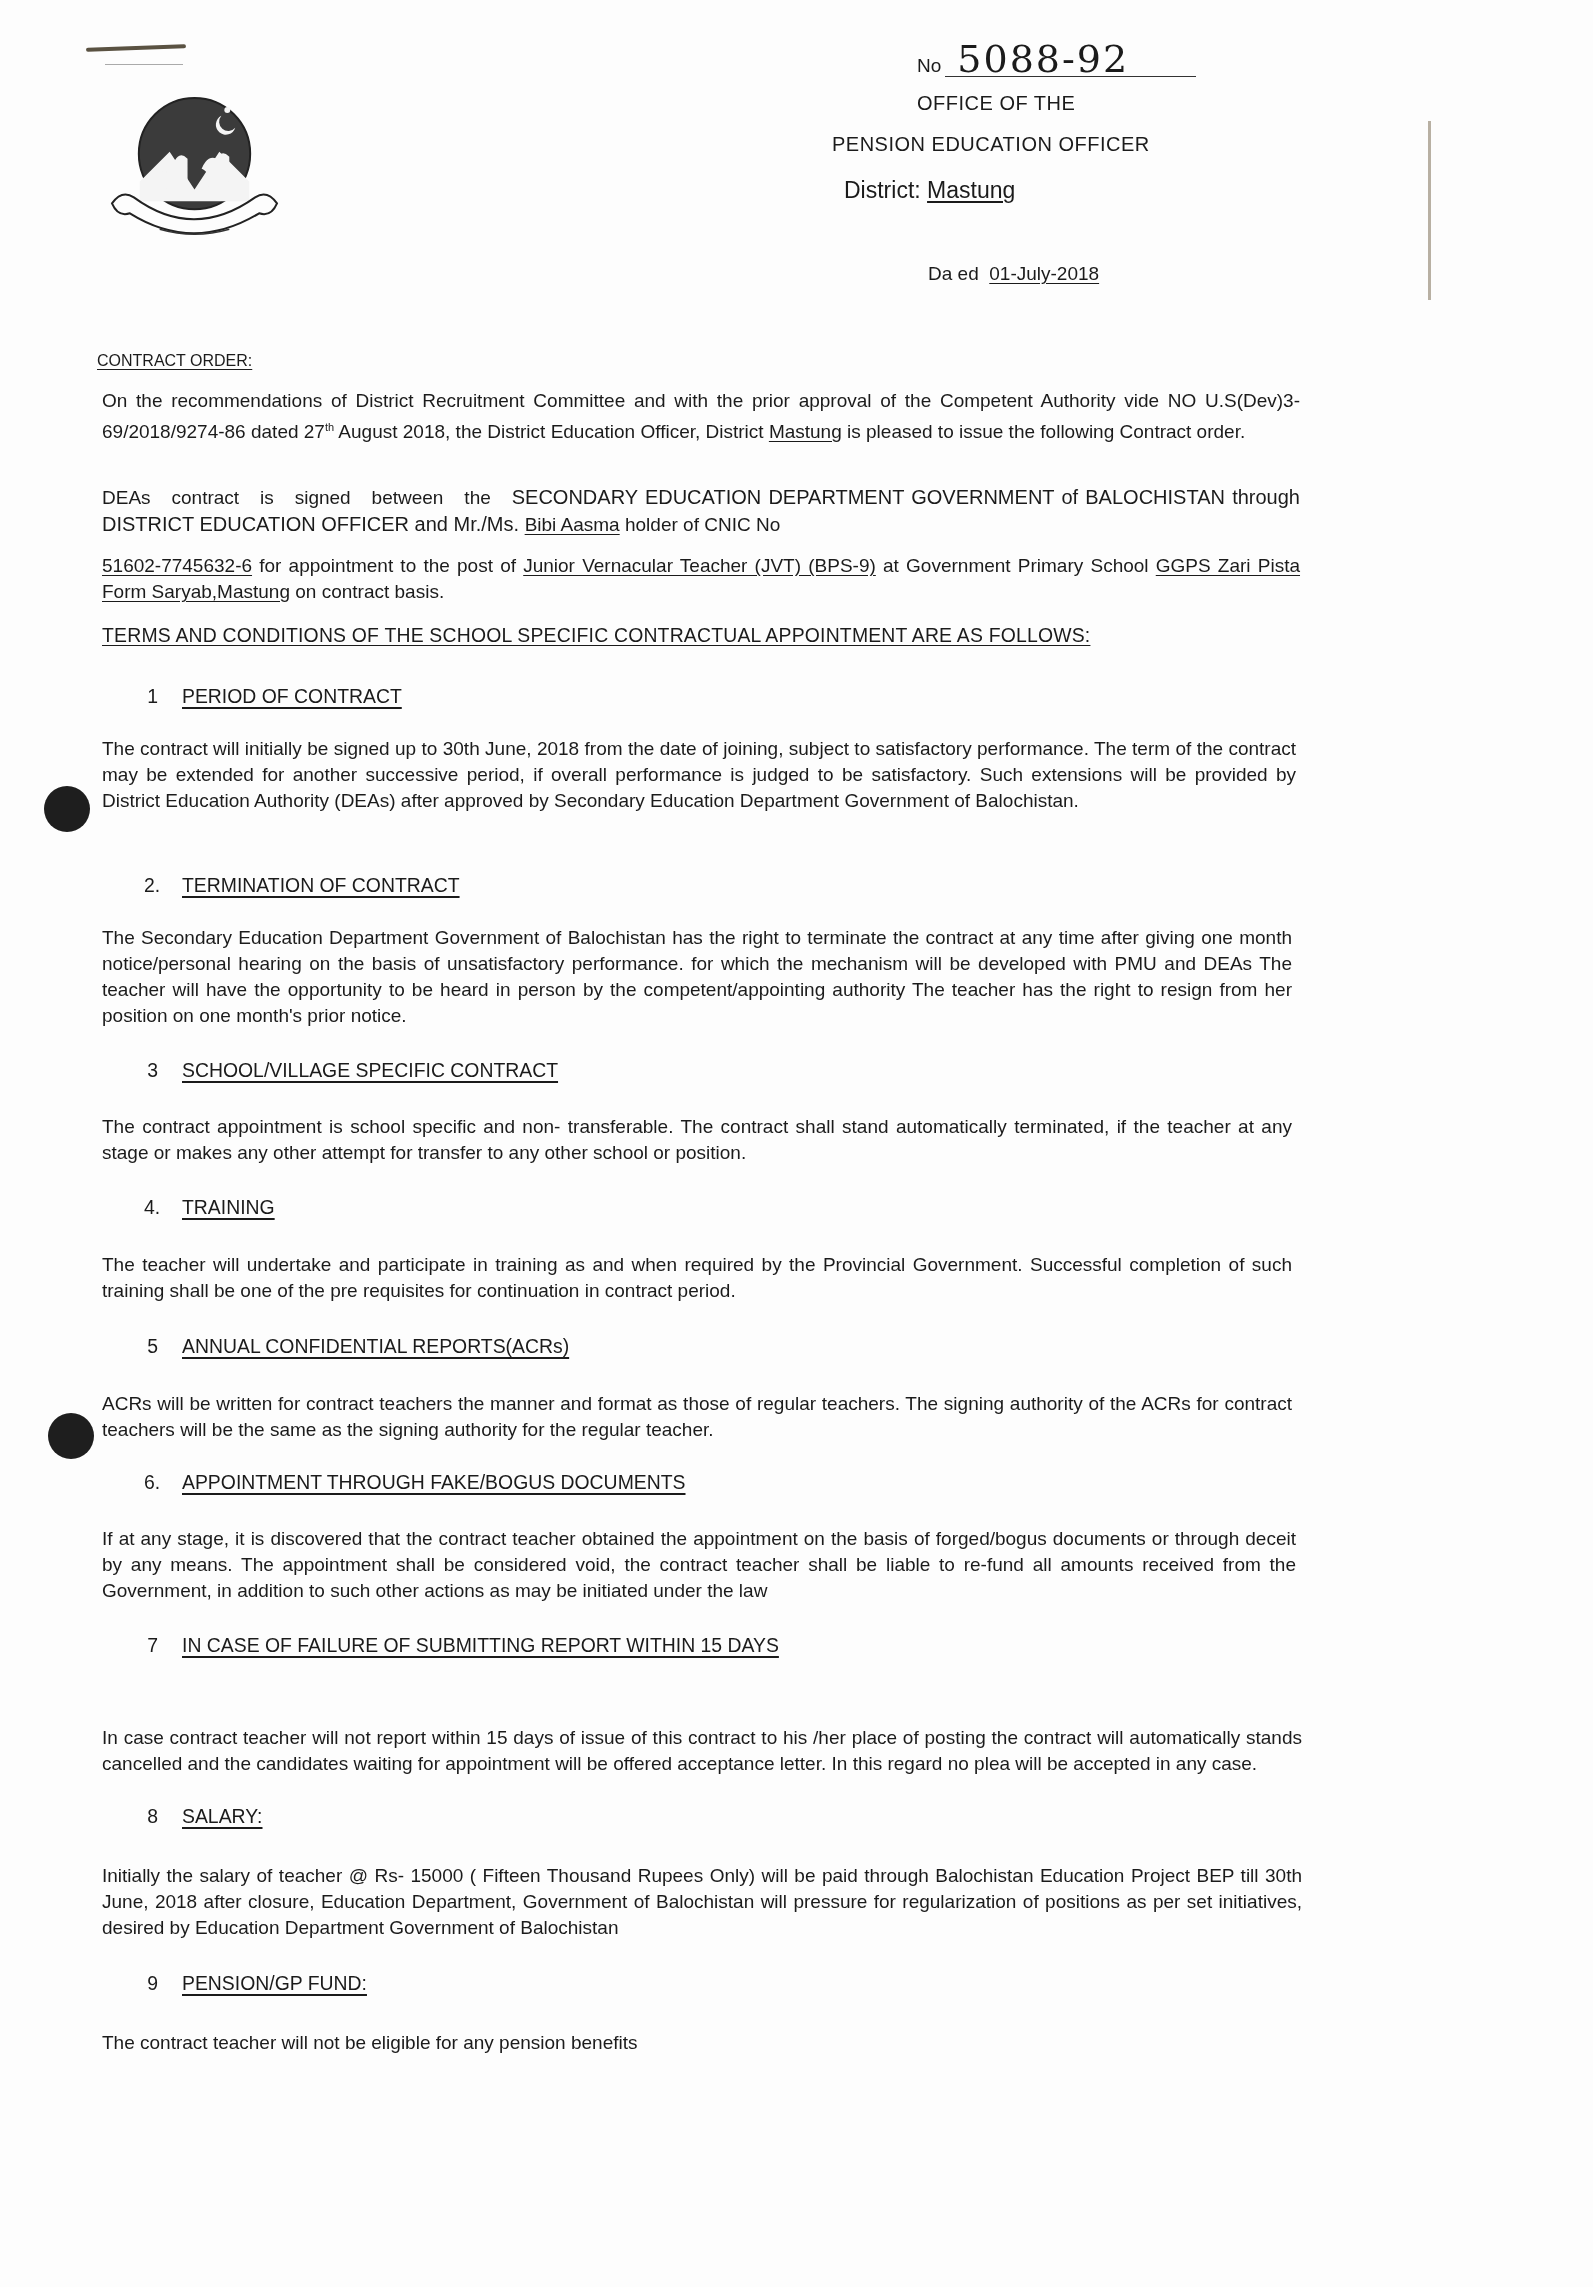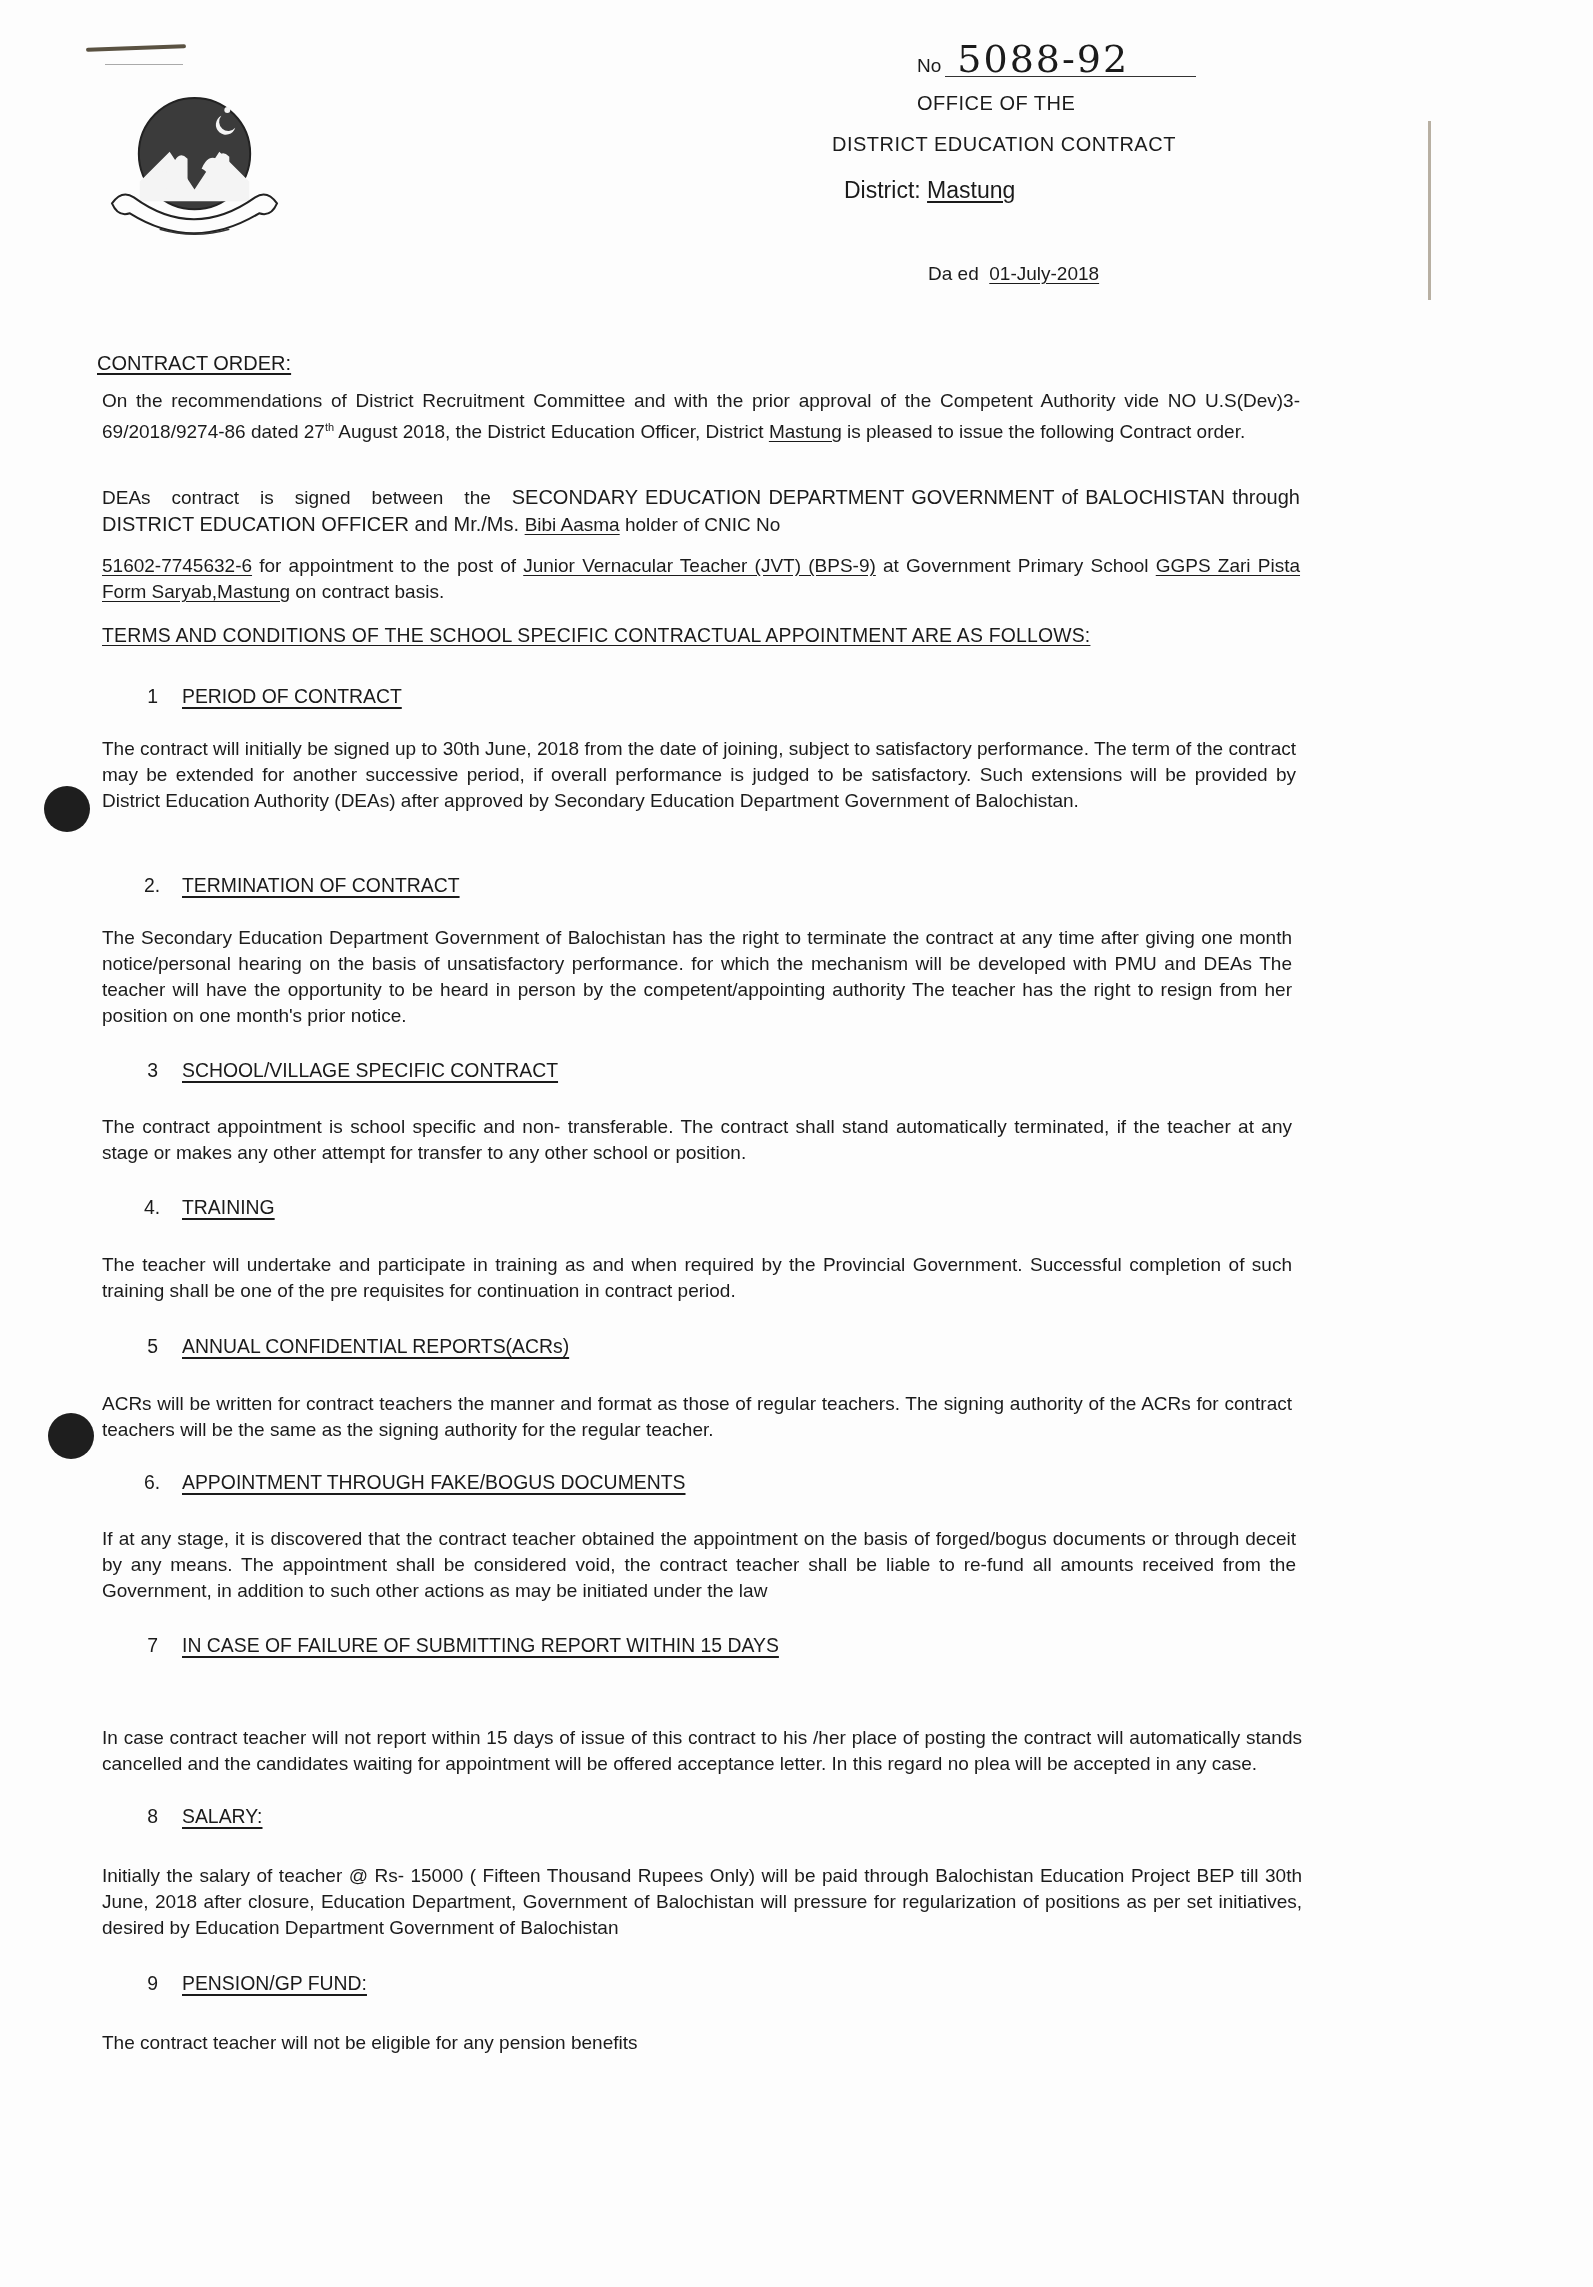--- a/index.html
+++ b/index.html
@@ -16,21 +16,21 @@
   .no-line { left: 917px; top: 42px; font-size: 19px; }
   .no-line .no-label { vertical-align: bottom; }
   .no-val { display: inline-block; min-width: 239px; border-bottom: 1.5px solid #333; margin-left: 4px;
     font-family: "DejaVu Serif", serif; font-size: 38px; line-height: 34px; padding-left: 12px; letter-spacing: 2px; }
   .office-of { left: 917px; top: 92px; font-size: 20px; letter-spacing: 0.5px; }
   .deo { left: 832px; top: 133px; font-size: 20px; letter-spacing: 0.5px; }
   .district { left: 844px; top: 177px; font-size: 23px; }
   .dated { left: 928px; top: 263px; font-size: 19px; }
   .ul { text-decoration: underline; text-underline-offset: 3px; }
   
-  .title { left: 97px; top: 352px; font-size: 20px; }
+  .title { left: 97px; top: 352px; font-size: 16px; }
   .para { left: 102px; width: 1198px; font-size: 19px; line-height: 26px; text-align: justify; }
   .p-intro { top: 388px; }
   .p-signed { top: 484px; }
   .p-cnic { top: 553px; }
   .terms { left: 102px; top: 624px; font-size: 19.4px; letter-spacing: 0.2px; }
   .sec-head { font-size: 19.4px; display: flex; gap: 24px; }
   .sec-num { width: 14px; text-align: right; }
   .sec-title { text-decoration: underline; text-underline-offset: 4px; text-decoration-thickness: 2px; }
   .blot { background: #1e1e1e; border-radius: 50%; }
   .edge-mark { width: 3px; background: #8a7d68; opacity: 0.6; }
@@ -53,21 +53,21 @@
     <circle cx="128" cy="18" r="3" fill="#f4f4f4"></circle>
     <path d="M12 112 q10 -14 22 -6 q60 44 122 0 q12 -8 22 6 q-6 14 -18 10 q-66 40 -130 0 q-12 4 -18 -10 z" fill="#fdfdfd" stroke="#222" stroke-width="2"></path>
     <path d="M60 138 q35 10 70 0" stroke="#333" stroke-width="1.5" fill="none"></path>
   </svg>
 </div>
 
 <div class="abs no-line">
   <span class="no-label">No</span><span class="no-val">5088-92</span>
 </div>
 <div class="abs office-of">OFFICE OF THE</div>
-<div class="abs deo">DISTRICT EDUCATION CONTRACT</div>
+<div class="abs deo">PENSION EDUCATION OFFICER</div>
 <div class="abs district">
   <span>District:</span>
   <span class="ul">Mastung</span>
 </div>
 <div class="abs dated">
   <span>Da ed</span>&nbsp;
   <span class="ul">01-July-2018</span>
 </div>
 
 <div class="abs title ul">CONTRACT ORDER:</div>

